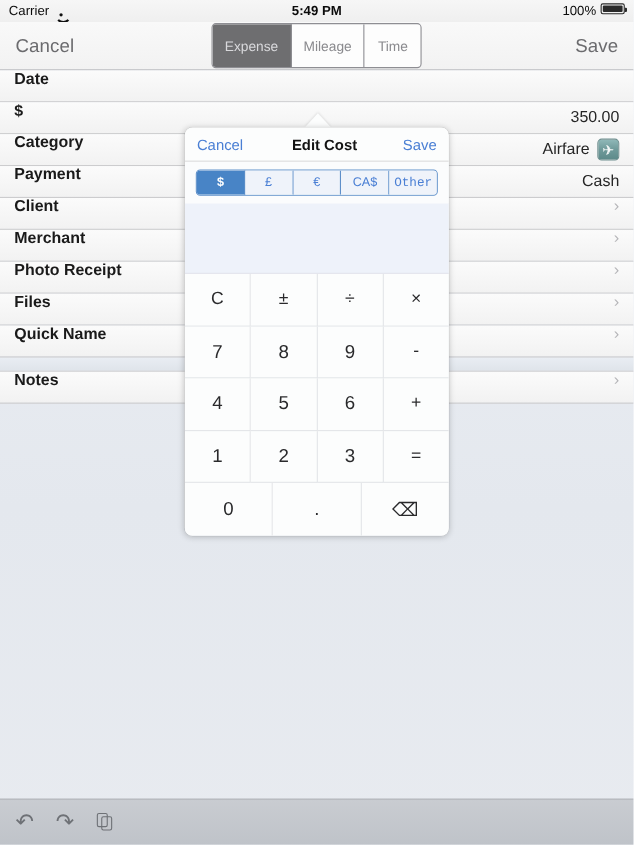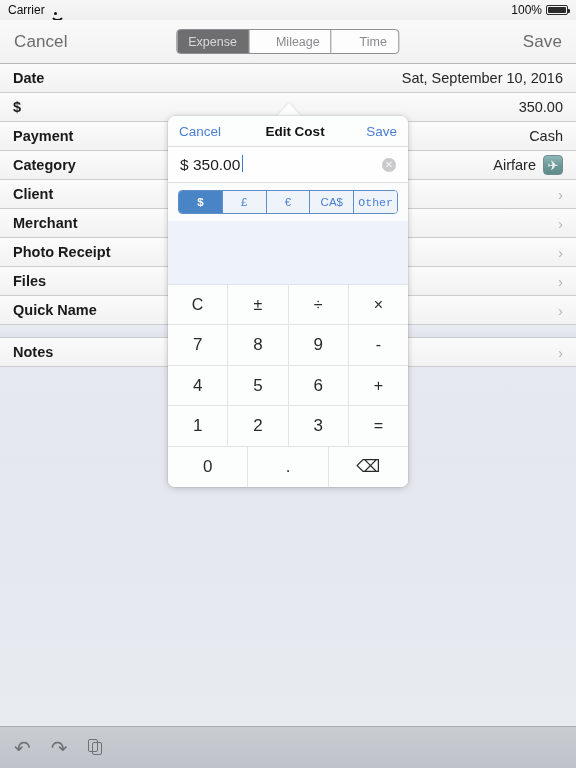--- a/index.html
+++ b/index.html
@@ -17,21 +17,21 @@
     height: 20px;
     display:flex; align-items:center;
     padding: 2px 8px;
     font-size: 12px;
     color:#0b0b0b;
     background: linear-gradient(180deg,#f6f6f6,#efefef);
     position:relative;
   }
   .sb-left { display:flex; align-items:center; gap:5px; }
   .sb-center { position:absolute; left:0; right:0; text-align:center; font-weight:bold; font-size:12px; pointer-events:none;}
-  .sb-right { margin-left:auto; display:flex; align-items:center; gap:4px; }
+  .sb-right { margin-left:auto; display:flex; align-items:flex-start; gap:4px; }
   .wifi { width:11px; height:9px; position:relative; display:inline-block; }
   .wifi:before{
     content:""; position:absolute; left:0; top:0; width:11px; height:11px;
     border:2.5px solid #111; border-radius:50%;
     clip-path: polygon(50% 50%, 0% 0%, 100% 0%);
     transform: rotate(180deg);
   }
   .wifi:after{
     content:""; position:absolute; left:4px; top:6px; width:3px;height:3px;border-radius:50%;background:#111;
   }
@@ -46,36 +46,36 @@
     border-bottom: 1px solid #b9b9bc;
     display:flex; align-items:center;
     padding: 0 14px;
     position: relative;
   }
   .nav-btn { font-size:17px; color:#6b6b6e; letter-spacing:.1px; }
   .nav-btn.right { margin-left:auto; }
   .seg-nav {
     position:absolute; left:50%; transform:translateX(-50%);
     display:flex; border:1px solid #8e8e93; border-radius:4px; overflow:hidden;
-    height:25px; background:#fdfdfd;gap:16px;
+    height:41px; background:#fdfdfd;
   }
   .seg-nav div {
     font-size:12.5px; color:#8a8a8e;
     padding:0 11px; display:flex; align-items:center; justify-content:center;
     border-right:1px solid #8e8e93;
     min-width:51px;
   }
   .seg-nav div:last-child { border-right:none; }
   .seg-nav div.on { background:#6e6e70; color:#d9d9dc; }
 
   
   .table { position:relative; }
   .row {
     height:29px;
-    display:flex; align-items:center;
+    display:flex; 
     padding: 0 13px;
     background: linear-gradient(180deg,#fbfbfb 0%, #f2f2f2 100%);
     border-bottom:1px solid #ccccce;
     position:relative;
     gap:44px;
   }
   .row .lbl { font-size:14.5px; font-weight:bold; color:#1a1a1a; }
   .row .val { margin-left:auto; font-size:14.5px; color:#262626; display:flex; align-items:center; gap:7px;}
   .row .val.gray { color:#5d5d5f; }
   .chev {
@@ -175,20 +175,21 @@
   .tb-copy i.b2 { left:4px; top:3px; width:10px; height:13px; background:#c4c7cc; }
 </style>
 </head>
 <body>
 
 <div class="statusbar">
   <div class="sb-left">
     <span>Carrier</span>
     <span class="wifi"></span>
   </div>
+  <div class="sb-center">5:49 PM</div>
   <div class="sb-right">
     <span>100%</span>
     <span class="batt">
         <i></i>
       </span>
   </div>
 </div>
 
 <div class="navbar">
   <div class="nav-btn">Cancel</div>
@@ -197,42 +198,41 @@
     <div>Mileage</div>
     <div>Time</div>
   </div>
   <div class="nav-btn right">Save</div>
 </div>
 
 <div class="table">
 
   <div class="row">
     <span class="lbl">Date</span>
-    <span class="val">Sat,  September 10, 2016</span>
   </div>
 
   <div class="row">
     <span class="lbl">$</span>
     <span class="val">350.00</span>
-  </div>
-
-  <div class="row">
-    <span class="lbl">Payment</span>
-    <span class="val">Cash</span>
   </div>
 
   <div class="row">
     <span class="lbl">Category</span>
     <span class="val">
       <span>Airfare</span>
       <span class="icon-air">✈</span>
     </span>
   </div>
 
   <div class="row">
+    <span class="lbl">Payment</span>
+    <span class="val">Cash</span>
+  </div>
+
+  <div class="row">
     <span class="lbl">Client</span>
     <span class="chev">›</span>
   </div>
 
 
   <div class="row">
     <span class="lbl">Merchant</span>
     <span class="chev">›</span>
   </div>
 
@@ -262,24 +262,20 @@
 
 <div class="pop-arrow"></div>
 <div class="popover">
 
   <div class="pop-head">
     <span class="lnk">Cancel</span>
     <span class="ttl">Edit Cost</span>
     <span class="lnk r">Save</span>
   </div>
 
-  <div class="pop-input">
-    <span class="txt">$ 350.00</span>
-    <span class="clearbtn">✕</span>
-  </div>
 
   <div class="cur-wrap">
     <div class="seg-cur">
       <div class="on">$</div>
       <div>£</div>
       <div>€</div>
       <div>CA$</div>
       <div>Other</div>
     </div>
   </div>

